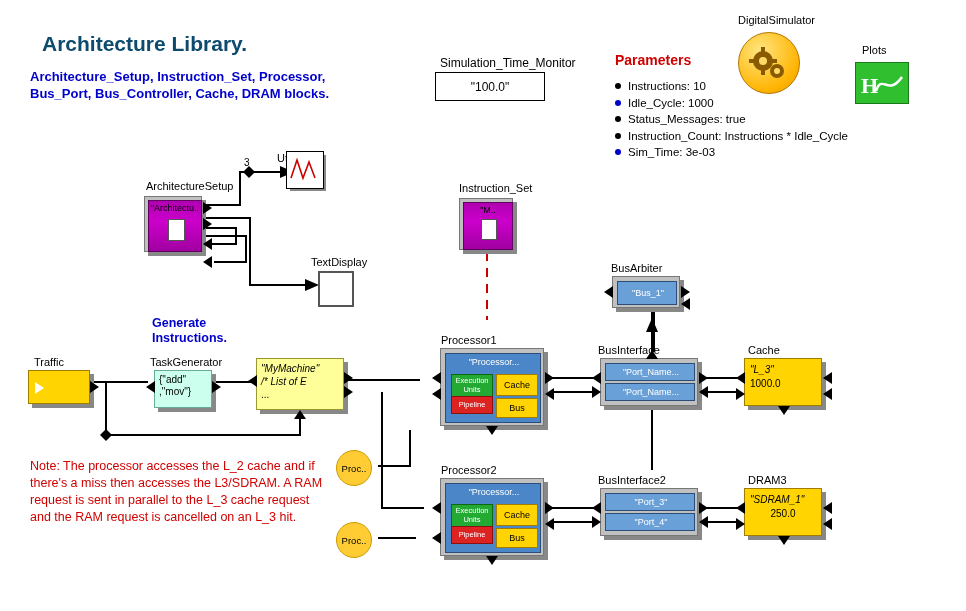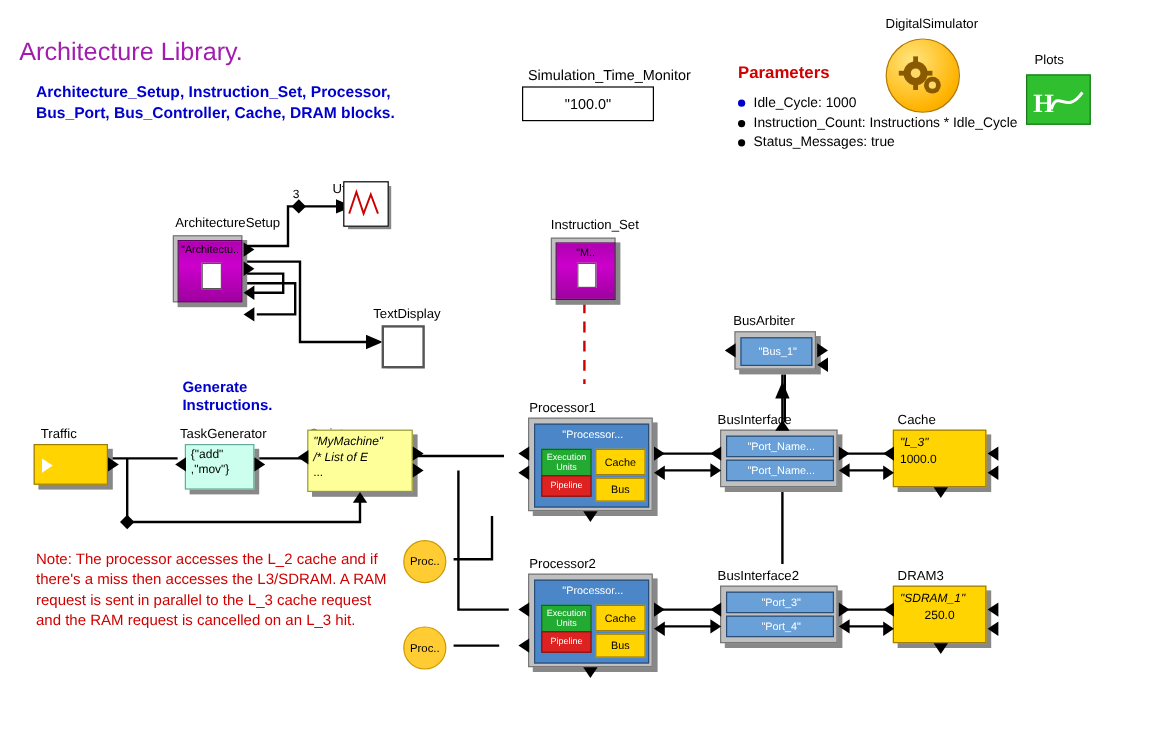--- a/index.html
+++ b/index.html
@@ -3,21 +3,21 @@
 <meta charset="utf-8">
 <style>
   html,body{margin:0;padding:0;}
   body{
     width:966px;height:611px;background:#ffffff;
     font-family:"Liberation Sans", sans-serif;
     position:relative;overflow:hidden;
   }
   .abs{position:absolute;}
   
-  #title{left:16px;top:32px;font-size:21px;color:#a21caf;font-weight:normal;}
+  #title{left:42px;top:32px;font-size:21px;color:#0c4a6e;font-weight:bold;}
   #subtitle{left:30px;top:68px;font-size:13px;color:#0000cc;line-height:17px;font-weight:bold;}
   #note{left:30px;top:458px;font-size:12.5px;color:#d00000;line-height:17px;width:300px;}
   #gen-label{left:152px;top:316px;font-size:12.5px;color:#0000cc;line-height:15px;font-weight:bold;}
   .caption{font-size:11px;color:#000;white-space:nowrap;}
   
   #params-title{left:615px;top:52px;font-size:14px;color:#d00000;font-weight:bold;}
   #params{left:615px;top:78px;font-size:11.5px;color:#000;line-height:16.5px;}
   #params div{position:relative;padding-left:13px;white-space:nowrap;}
   #params div .bullet{position:absolute;left:0;top:5px;width:6px;height:6px;border-radius:50%;}
   
@@ -106,23 +106,25 @@
 Bus_Port, Bus_Controller, Cache, DRAM blocks.</div>
 <div class="abs" id="note">Note: The processor accesses the L_2 cache and if there's a miss then accesses the L3/SDRAM.  A RAM request is sent in parallel to the L_3 cache request and the RAM request is cancelled on an L_3 hit.</div>
 <div class="abs" id="gen-label" style="white-space:pre-line;">Generate
 Instructions.</div>
 
 <div class="abs" id="sim-title">Simulation_Time_Monitor</div>
 <div class="abs" id="sim-box">"100.0"</div>
 
 <div class="abs" id="params-title">Parameters</div>
 <div class="abs" id="params">
+  <div><span class="bullet" style="background:#000"></span><span>Instructions: 10</span></div>
   <div><span class="bullet" style="background:#0000cc"></span><span>Idle_Cycle: 1000</span></div>
+  <div><span class="bullet" style="background:#000"></span><span>Status_Messages: true</span></div>
   <div><span class="bullet" style="background:#000"></span><span>Instruction_Count: Instructions * Idle_Cycle</span></div>
-  <div><span class="bullet" style="background:#000"></span><span>Status_Messages: true</span></div>
+  <div><span class="bullet" style="background:#0000cc"></span><span>Sim_Time: 3e-03</span></div>
 </div>
 
 <div class="abs caption" style="left:738px;top:14px;">DigitalSimulator</div>
 <div class="abs" style="left:738px;top:32px;width:60px;height:60px;border-radius:50%;
      background:radial-gradient(circle at 35% 30%,#ffe680,#ffb300 70%,#e09a00);border:1px solid #b37700;">
   <svg width="60" height="60" viewBox="0 0 60 60">
     <g fill="#8a5a00">
       <circle cx="24" cy="28" r="10"></circle>
         <circle cx="24" cy="28" r="4" fill="#ffd966"></circle>
       <circle cx="38" cy="38" r="7"></circle>

